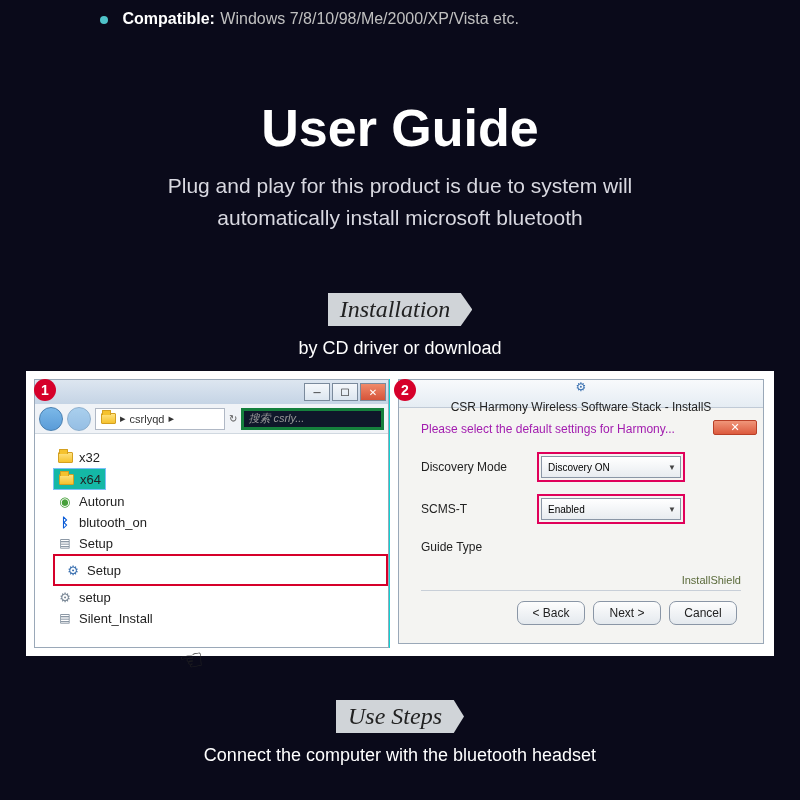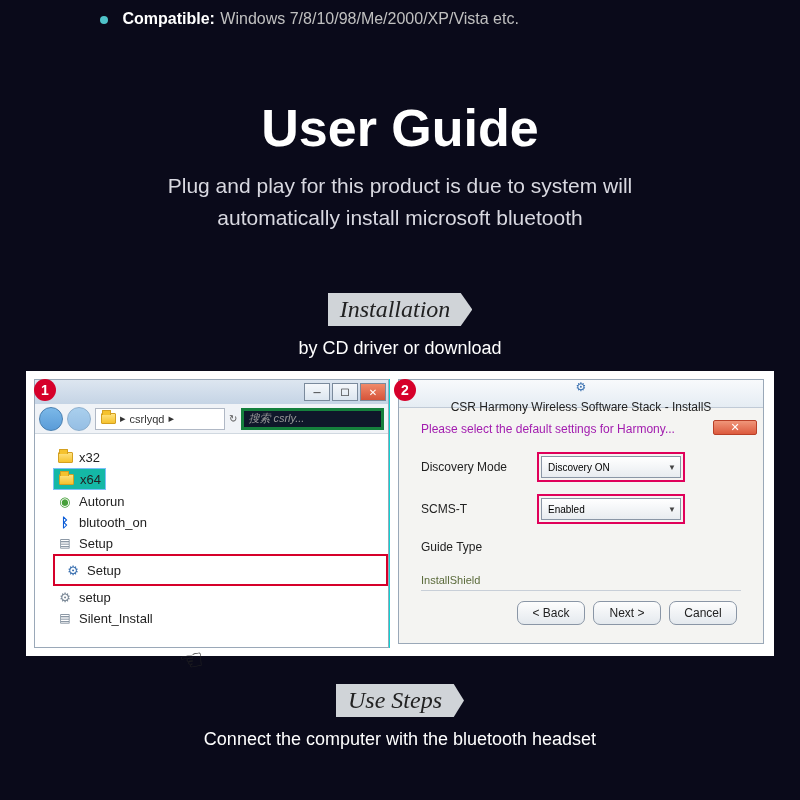--- a/index.html
+++ b/index.html
@@ -41,24 +41,24 @@
 .dlg{border:1px solid #9aa8b8;background:#f4f4f2;}
 .dlg-title{height:28px;background:linear-gradient(#f8fafc,#e5ecf3);display:flex;align-items:center;padding:0 6px;gap:6px;border-bottom:1px solid #c0cad6;font-size:12px;color:#222;flex-direction:column;}
 .dlg-title .closex{margin-left:auto;width:44px;height:18px;background:linear-gradient(#f0967a,#dc5a3e);border:1px solid #b84028;border-radius:2px;color:#fff;display:flex;align-items:center;justify-content:center;font-size:11px;}
 .dlg-body{padding:14px 22px 8px 22px;}
 .dlg-msg{font-size:12px;color:#a21caf;margin-bottom:20px;}
 .drow{display:flex;align-items:center;margin-bottom:20px;gap:10px;}
 .dlabel{width:110px;text-align:left;font-size:12px;color:#222;}
 .dselect{width:140px;height:22px;border:1px solid #8a96a6;background:linear-gradient(#fff,#e8ecf0);font-size:10px;padding:0 18px 0 6px;display:flex;align-items:center;position:relative;}
 .dselect::after{content:"▼";position:absolute;right:4px;font-size:8px;color:#444;}
 .hi-pink{outline:2px solid #e0005a;outline-offset:2px;}
-.fieldset-lbl{font-size:11px;color:#5a6a3a;margin-top:4px;}
+.fieldset-lbl{font-size:11px;color:#5a6a3a;margin-top:4px;text-align:right;}
 .dlg-btns{display:flex;justify-content:flex-end;gap:8px;border-top:1px solid #c8cfd8;padding:10px 4px 10px 0;margin-top:4px;}
 .dbtn{height:24px;min-width:68px;border:1px solid #8a96a6;background:linear-gradient(#fdfdfd,#e4e9ee);font-size:12px;color:#222;display:flex;align-items:center;justify-content:center;border-radius:7px;padding:0 12px;}
-.usesteps{margin-top:28px;padding:0 26px;}
+.usesteps{margin-top:44px;padding:0 26px;}
 </style>
 </head>
 <body>
 
 <div class="compat-row">
   <span class="dot"></span>
   <span class="compat-label">Compatible:</span>
   <span>Windows 7/8/10/98/Me/2000/XP/Vista etc.</span>
 </div>
 

